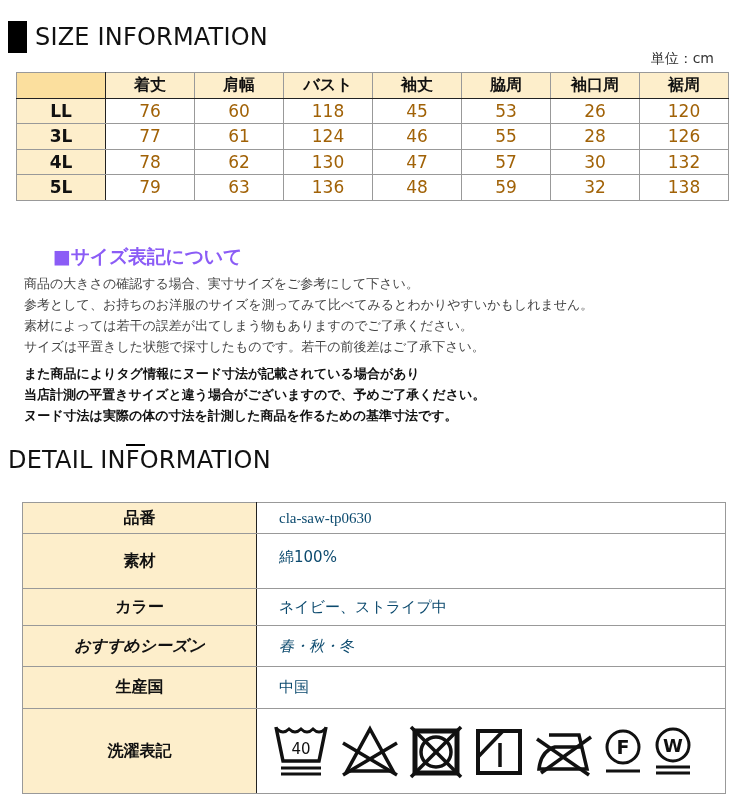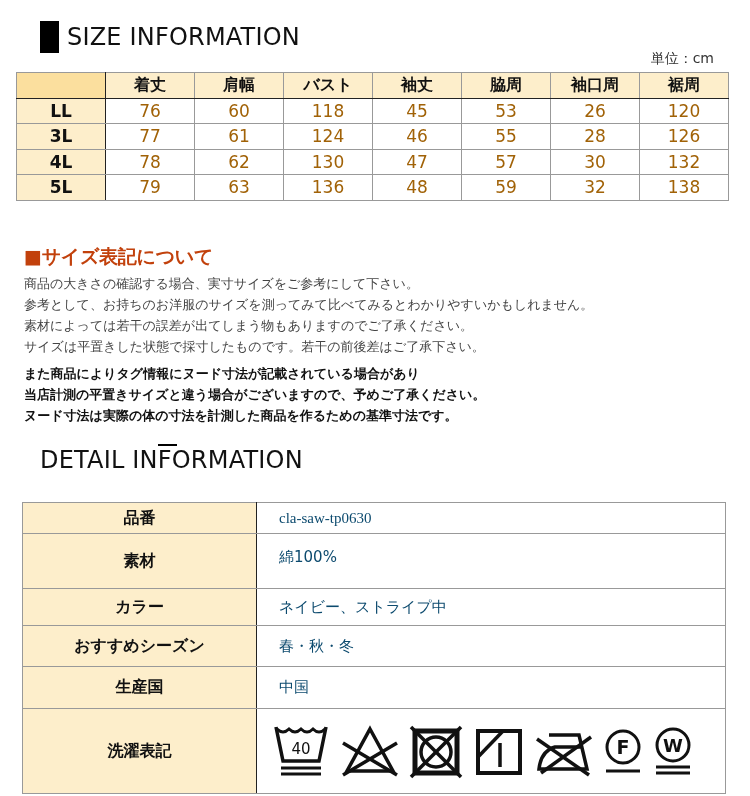--- a/index.html
+++ b/index.html
@@ -1,20 +1,20 @@
 <!DOCTYPE html>
 <html><head>
   <meta charset="utf-8">
   <style>
     * { box-sizing: border-box; margin: 0; padding: 0; }
     html, body { width: 750px; height: 796px; background: #ffffff; overflow: hidden; }
     body { position: relative; font-family: "DejaVu Sans", "Liberation Sans", sans-serif; color: #222; }
 
     .section-title {
-      position: absolute; left: 40px; height: 30px;
+      position: absolute; left: 8px; height: 30px;
       display: flex; align-items: center;
     }
     .section-title .bar {
       width: 19px; height: 32px; background: #000; margin-right: 8px;
     }
     .section-title .txt {
       font-family: "DejaVu Sans", sans-serif; font-size: 24px; font-weight: 400;
       color: #111; letter-spacing: 0.2px;
     }
 
@@ -35,40 +35,40 @@
     }
     table.size thead th.corner { background: #fbdf9e; border-right: 1.5px solid #222; }
     table.size tbody th {
       background: #fdeecb; font-weight: 700; font-size: 17px; color: #111;
       border-right: 1.5px solid #222; border-left: 1px solid #999;
     }
     table.size tbody td { color: #a16207; font-weight: 400; }
     table.size col.c0 { width: 89px; }
 
     .notes { position: absolute; left: 24px; top: 244px; width: 700px; }
-    .notes .heading { font-size: 19px; font-weight: 700; color: #c2410c; margin-bottom: 3px; letter-spacing: -0.3px; }
+    .notes .heading { font-size: 19px; font-weight: 700; color: #8b5cf6; margin-bottom: 3px; letter-spacing: -0.3px; margin-left: 29px; }
     .notes .p { font-size: 13px; color: #444; line-height: 21px; }
     .notes .b { font-size: 13px; color: #111; line-height: 21px; font-weight: 700; }
     .notes .gap { height: 6px; }
 
     table.detail {
       position: absolute; left: 22px; top: 502px; width: 704px;
       border-collapse: collapse; table-layout: fixed;
       border: 1.5px solid #777;
     }
     table.detail th, table.detail td { border: 1px solid #999; vertical-align: middle; }
     table.detail th {
       width: 234px; background: #fdeecb; font-weight: 700; font-size: 16px; color: #111;
       text-align: center; border-right: 1.5px solid #222;
     }
     table.detail td { font-size: 15px; color: #0c4a6e; padding-left: 22px; border-radius: 15px; }
     table.detail tr.r0 { height: 31px; font-family: Liberation Serif, serif; }
     table.detail tr.r1 { height: 55px; }
     table.detail tr.r2 { height: 37px; }
-    table.detail tr.r3 { height: 41px; }
+    table.detail tr.r3 { height: 41px; font-style: italic; }
     table.detail tr.r4 { height: 42px; }
     table.detail tr.r5 { height: 85px; }
     table.detail tr.r1 td { vertical-align: top; padding-top: 14px; }
 
     .care { display: flex; align-items: center; gap: 10px; padding-left: 0; }
     .care svg { display: block; }
   </style>
 </head>
 <body>
 

